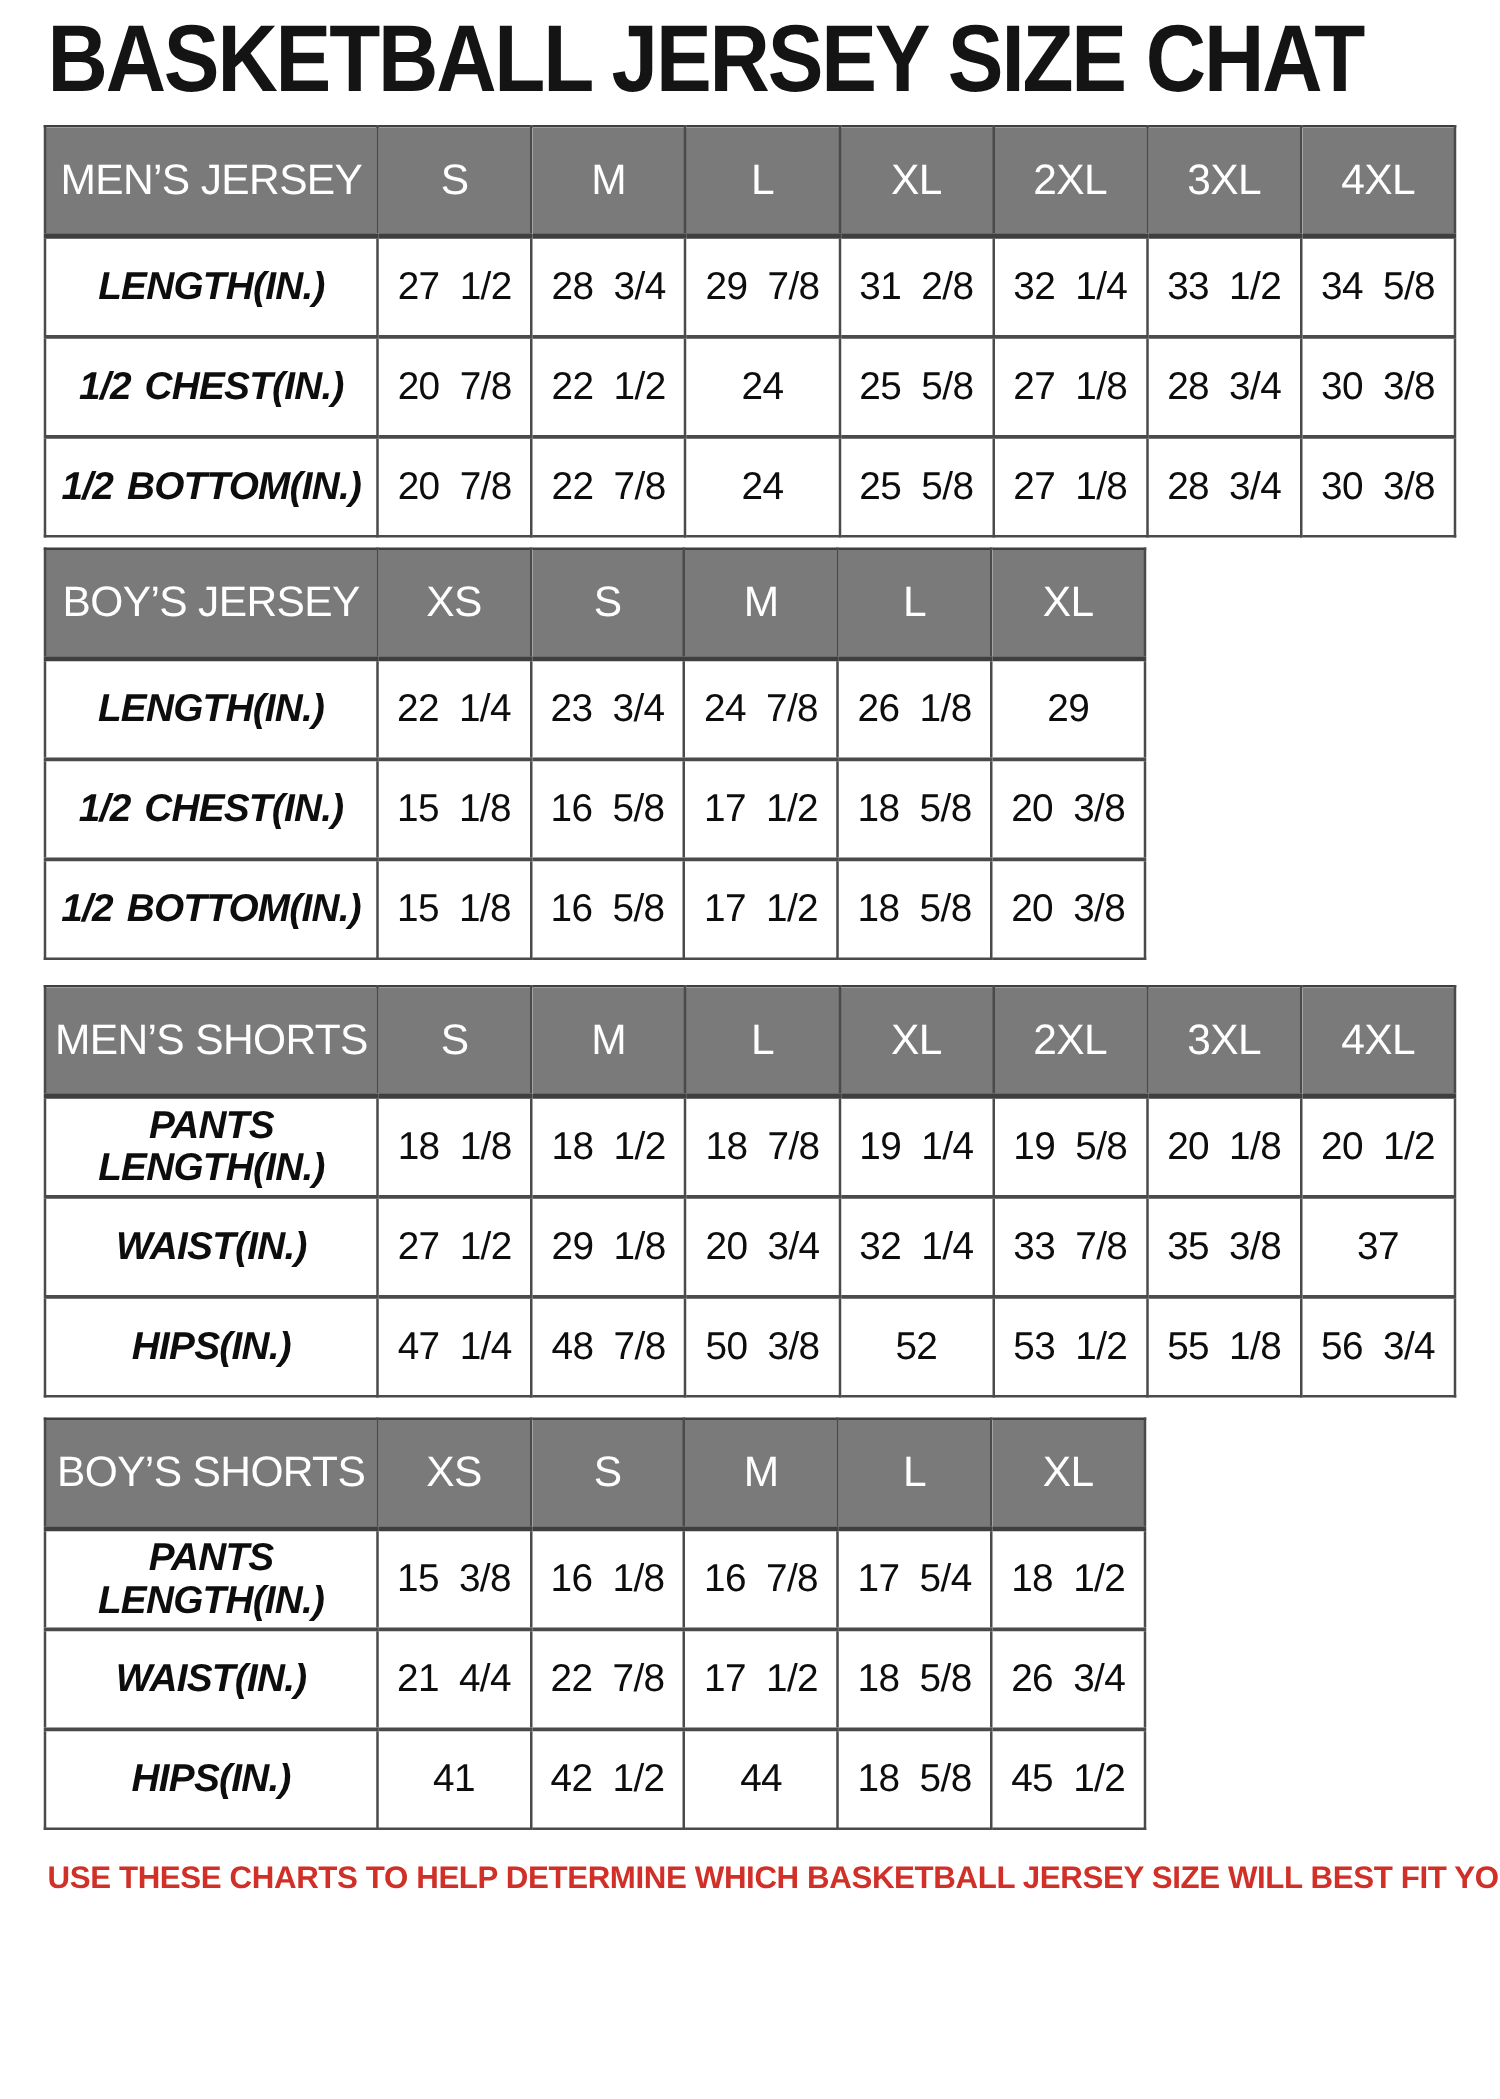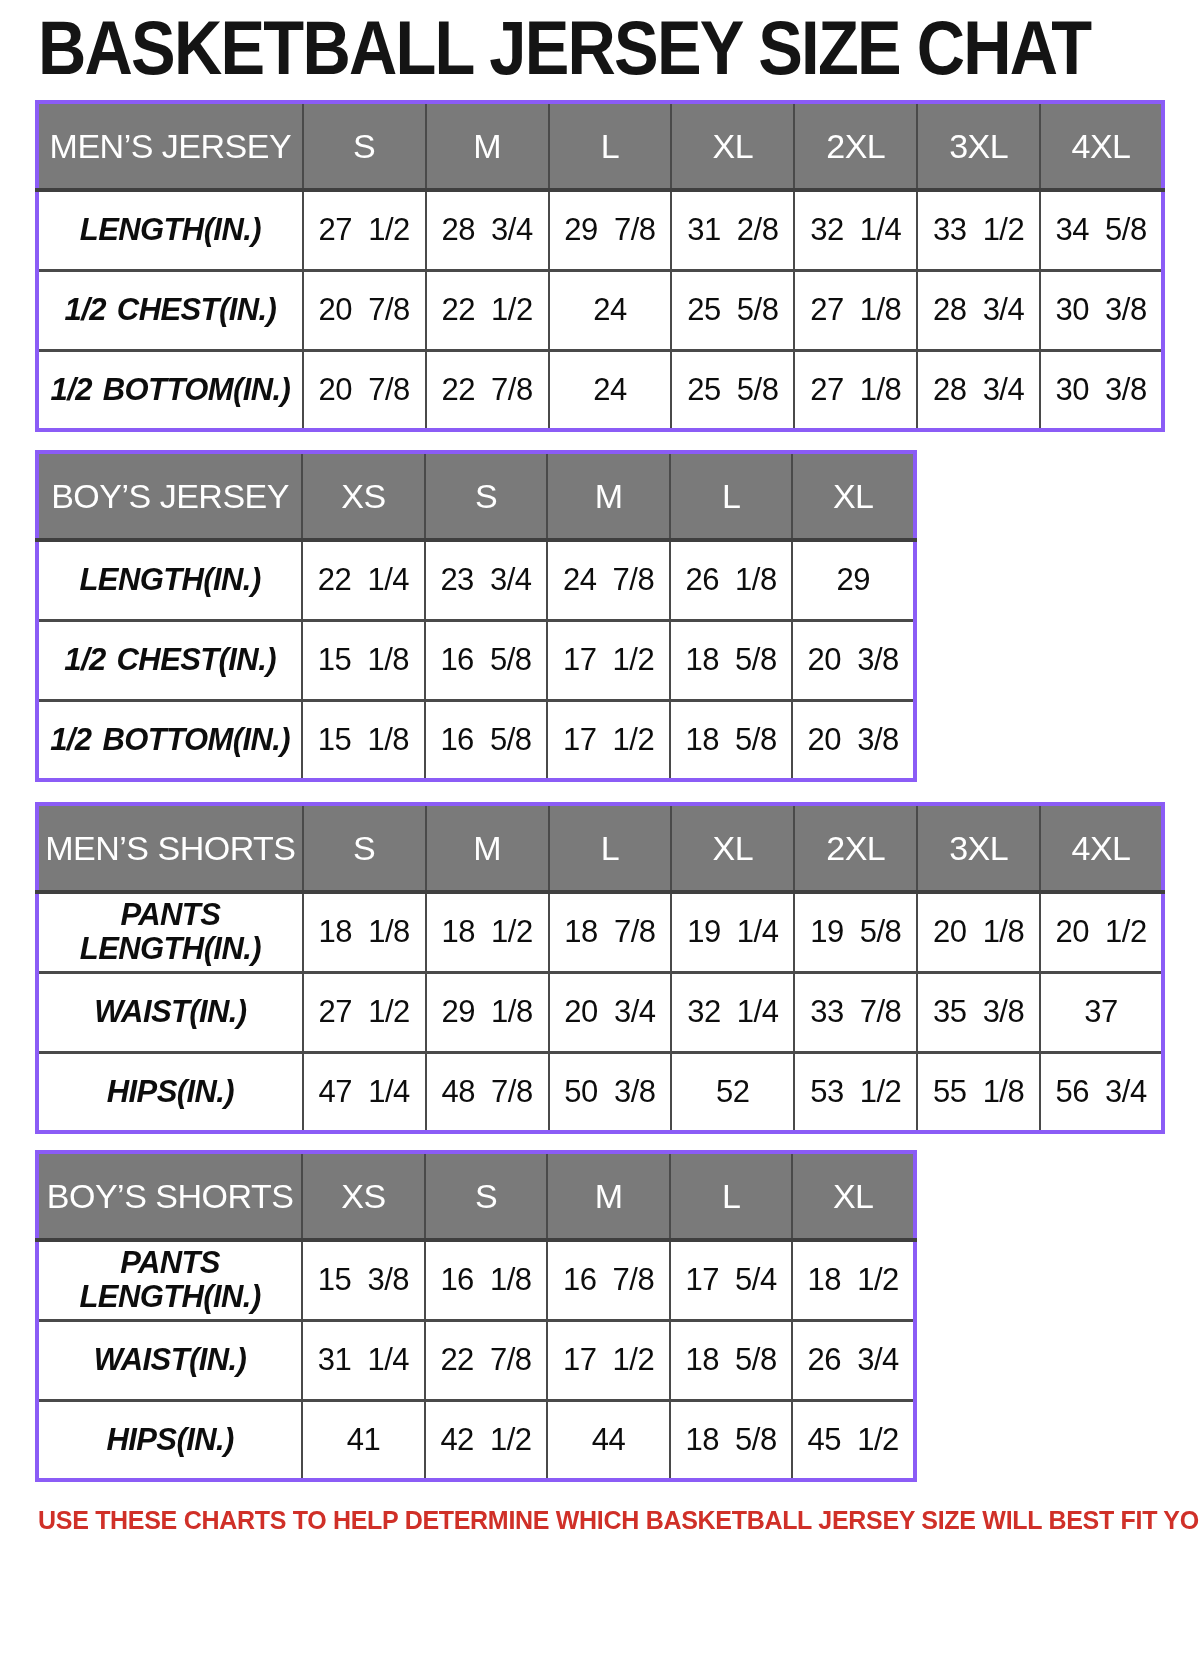--- a/index.html
+++ b/index.html
@@ -29,26 +29,26 @@
     font-size: 26px;
     font-weight: bold;
     letter-spacing: -0.4px;
     line-height: 36px;
     color: #d03028;
   }
   .size-table {
     border-collapse: collapse;
     table-layout: fixed;
     margin-left: 35px;
-    border: 4px solid #8b5cf6;
+    border: 2px solid #8b5cf6;
     background: #ffffff;
   }
   .size-table.w8 { width: 1130px; margin-top: 14px; }
   .size-table.w5 { width: 882px; }
-  #tbl-boys-jersey { margin-top: 18px; }
+  #tbl-boys-jersey { margin-top: 8px; }
   #tbl-mens-shorts { margin-top: 20px; }
   #tbl-boys-shorts { margin-top: 16px; }
   .size-table th {
     background: #7a7a7a;
     color: #ffffff;
     font-size: 34px;
     font-weight: normal;
     letter-spacing: -0.5px;
     height: 88px;
     text-align: center;
@@ -282,21 +282,21 @@
       <tr>
         <td class="row-label">PANTS LENGTH(IN.)</td>
         <td class="value">15 3/8</td>
         <td class="value">16 1/8</td>
         <td class="value">16 7/8</td>
         <td class="value">17 5/4</td>
         <td class="value">18 1/2</td>
       </tr>
       <tr>
         <td class="row-label">WAIST(IN.)</td>
-        <td class="value">31 1/4</td>
+        <td class="value">21 4/4</td>
         <td class="value">22 7/8</td>
         <td class="value">17 1/2</td>
         <td class="value">18 5/8</td>
         <td class="value">26 3/4</td>
       </tr>
       <tr>
         <td class="row-label">HIPS(IN.)</td>
         <td class="value">41</td>
         <td class="value">42 1/2</td>
         <td class="value">44</td>

